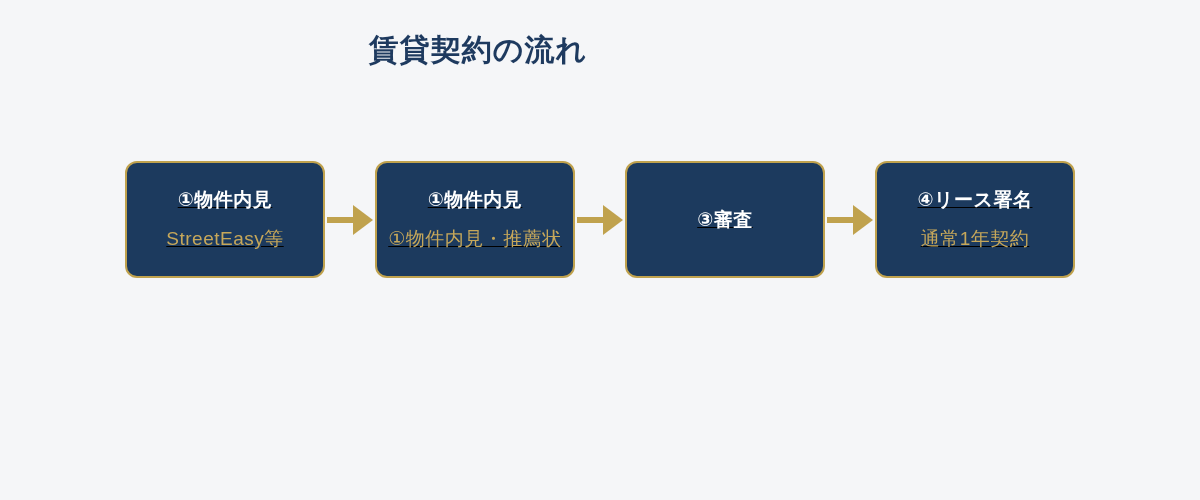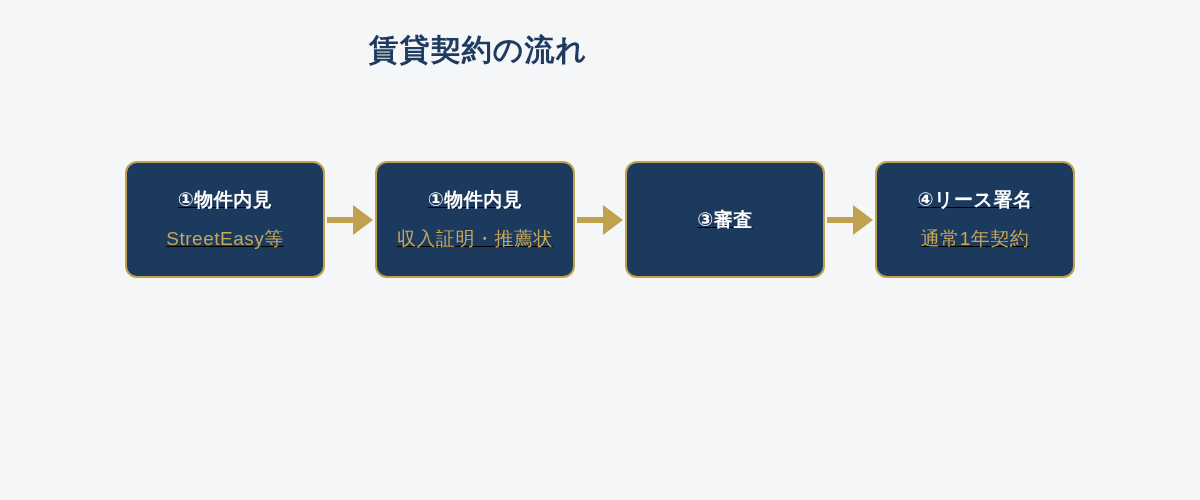--- a/index.html
+++ b/index.html
@@ -94,21 +94,21 @@
 
     <div class="flow-arrow">
       <svg width="46" height="36" viewBox="0 0 46 36" aria-hidden="true">
         <line class="shaft" x1="0" y1="18" x2="28" y2="18"></line>
         <polygon class="head" points="26,3 46,18 26,33"></polygon>
       </svg>
     </div>
 
     <div class="flow-step">
       <div class="step-title">①物件内見</div>
-      <div class="step-subtitle">収入証明・推薦状</div>
+      <div class="step-subtitle">①物件内見・推薦状</div>
     </div>
 
     <div class="flow-arrow">
       <svg width="46" height="36" viewBox="0 0 46 36" aria-hidden="true">
         <line class="shaft" x1="0" y1="18" x2="28" y2="18"></line>
         <polygon class="head" points="26,3 46,18 26,33"></polygon>
       </svg>
     </div>
 
     <div class="flow-step">

